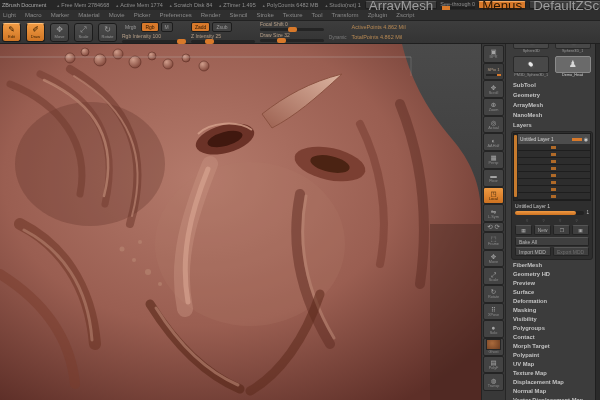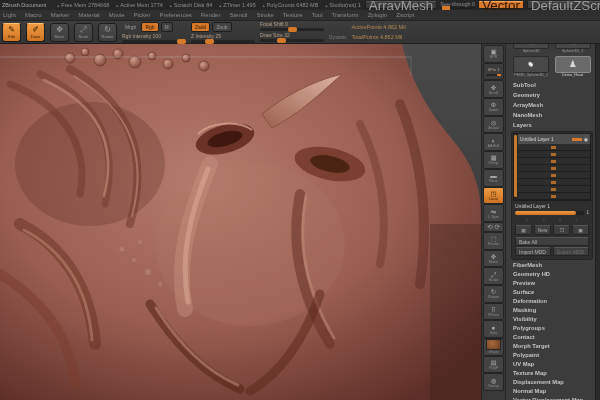--- a/index.html
+++ b/index.html
@@ -174,21 +174,21 @@
         </li>
       </ul>
     <div class="tb-right">
       <button class="tb-btn">ArrayMesh</button>
       <div class="seethrough">
         <span>See-through 0</span>
         <span class="st-track">
             <span class="st-thumb"></span>
           </span>
       </div>
-      <button class="tb-btn orange">Vector</button>
+      <button class="tb-btn orange">Menus</button>
       <button class="tb-btn">DefaultZScript</button>
 
     </div>
   </div>
 
   <div class="menubar">
 
   <span class="menu-item">Light</span>
       <span class="menu-item">Macro</span>
       <span class="menu-item">Marker</span>

